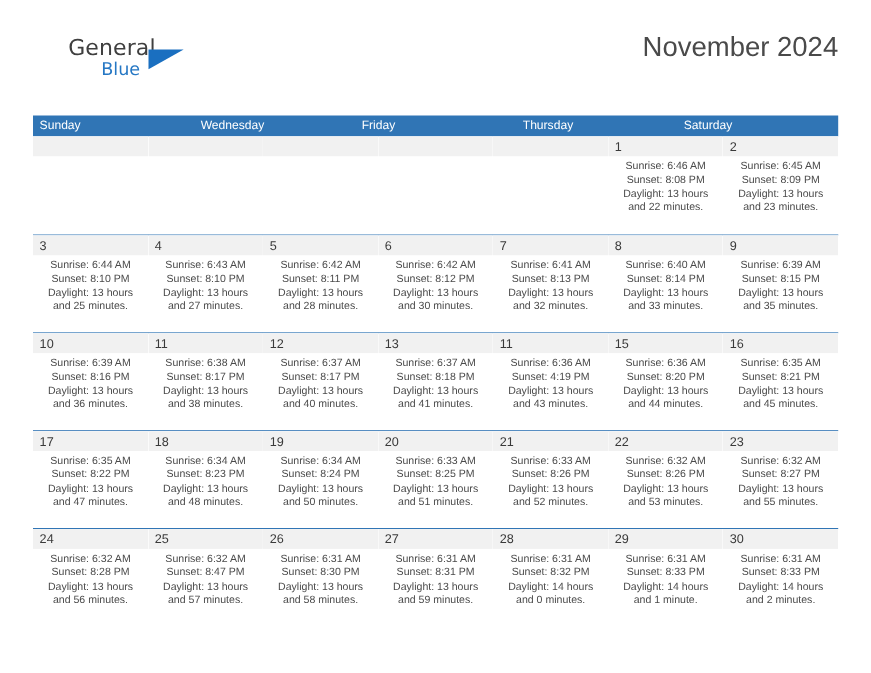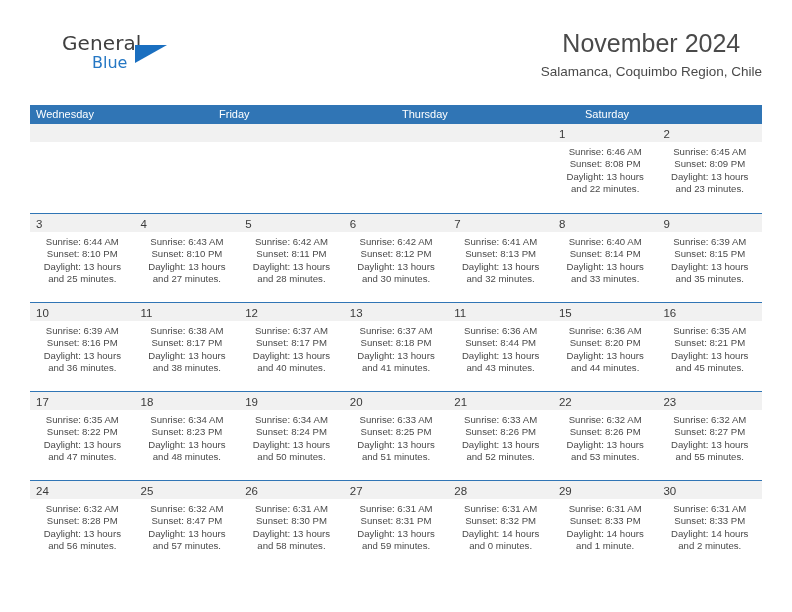--- a/index.html
+++ b/index.html
@@ -68,21 +68,21 @@
     width: 0;
     height: 0;
     border-left: 32px solid #1a6fc0;
     border-bottom: 18px solid transparent;
   }
 
   .titles {
     position: absolute;
     right: 0;
     top: 0;
-    text-align: center;
+    text-align: left;
   }
   .cal-title {
     font-size: 25px;
     font-weight: 400;
     color: #4a4a4a;
     line-height: 30px;
     white-space: nowrap;
   }
   .cal-sub {
     margin-top: 6px;
@@ -170,28 +170,28 @@
   <div class="top">
 
     <div class="brand">
       <span class="brand-general">General</span>
       <span class="brand-tri"></span>
       <span class="brand-blue">Blue</span>
     </div>
 
     <div class="titles">
       <div class="cal-title">November 2024</div>
-      <div class="cal-sub">Salamanca, Coquimbo Region, Chile</div>
     </div>
 
   </div>
 
   <div class="cal">
 
     <div class="dow-row">
+      <div class="dow">Sunday</div>
       <div class="dow">Wednesday</div>
       <div class="dow">Friday</div>
       <div class="dow">Thursday</div>
       <div class="dow">Saturday</div>
     </div>
 
     <div id="weeks-container">
         <div class="week first">
           <div class="cell empty">
             <div class="daynum-band"><span class="daynum"></span></div>
@@ -326,21 +326,21 @@
               <div>Sunrise: 6:37 AM</div>
               <div>Sunset: 8:18 PM</div>
               <div>Daylight: 13 hours</div>
               <div>and 41 minutes.</div>
             </div>
           </div>
           <div class="cell">
             <div class="daynum-band"><span class="daynum">11</span></div>
             <div class="info">
               <div>Sunrise: 6:36 AM</div>
-              <div>Sunset: 8:44 PM</div>
+              <div>Sunset: 4:19 PM</div>
               <div>Daylight: 13 hours</div>
               <div>and 43 minutes.</div>
             </div>
           </div>
           <div class="cell">
             <div class="daynum-band"><span class="daynum">15</span></div>
             <div class="info">
               <div>Sunrise: 6:36 AM</div>
               <div>Sunset: 8:20 PM</div>
               <div>Daylight: 13 hours</div>

